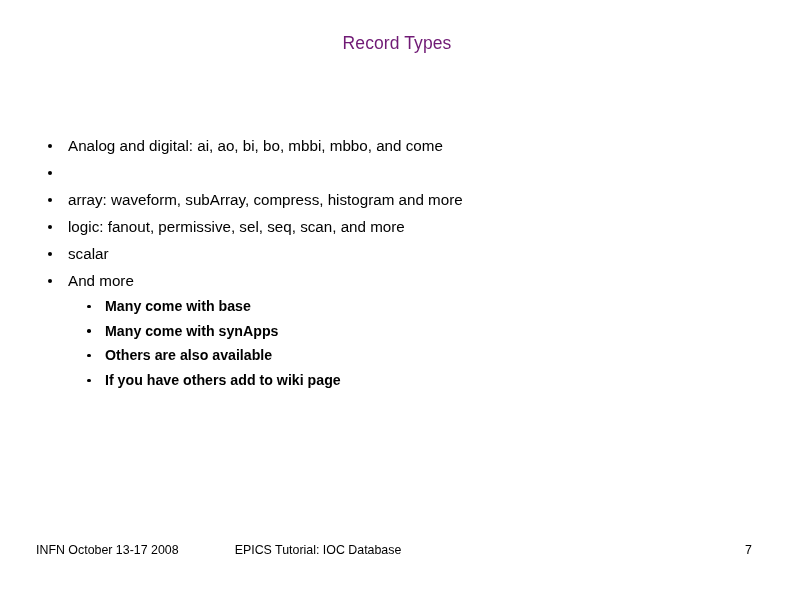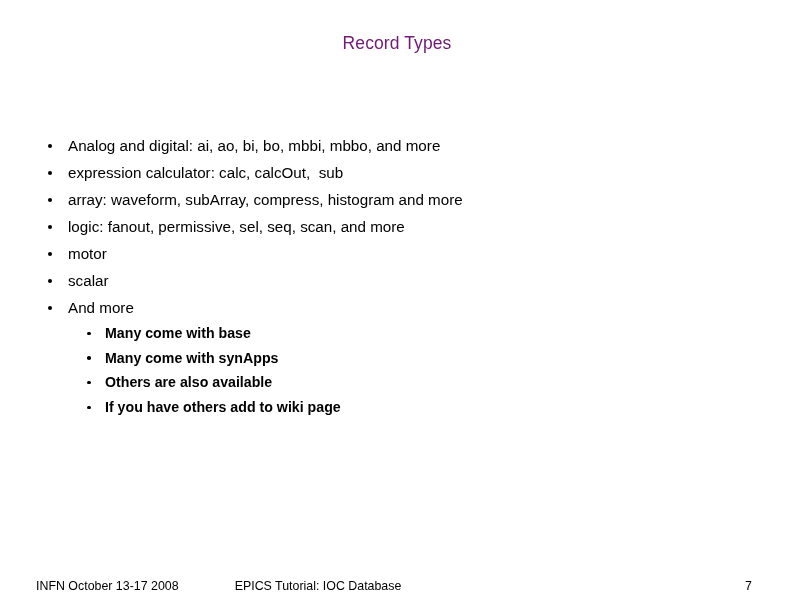--- a/index.html
+++ b/index.html
@@ -92,21 +92,20 @@
   
   #slide-footer {
     position: absolute;
     left: 0;
     top: 541px;
     width: 794px;
     height: 18px;
     font-size: 12.4px;
     line-height: 18px;
     color: #000000;
-    margin-top: 36px;
   }
   #footer-left {
     position: absolute;
     left: 36px;
     top: 0;
     white-space: pre;
   }
   #footer-center {
     position: absolute;
     left: 0;
@@ -124,25 +123,24 @@
   }
 </style>
 </head>
 <body>
 
 <div id="slide">
 
   <div id="slide-title">Record Types</div>
 
   <div id="body-outline">
-      <div class="bullet-row lvl1"><span class="bullet-glyph"></span><span class="bullet-text">Analog and digital: ai, ao, bi, bo, mbbi, mbbo, and more</span></div>
-      <div class="bullet-row lvl1"><span class="bullet-glyph"></span><span class="bullet-text">expression calculator: calc, calcOut,  sub</span></div>
+      <div class="bullet-row lvl1"><span class="bullet-glyph"></span><span class="bullet-text">Analog and digital: ai, ao, bi, bo, mbbi, mbbo, and come</span></div>
+      <div class="bullet-row lvl1"><span class="bullet-glyph"></span></div>
       <div class="bullet-row lvl1"><span class="bullet-glyph"></span><span class="bullet-text">array: waveform, subArray, compress, histogram and more</span></div>
       <div class="bullet-row lvl1"><span class="bullet-glyph"></span><span class="bullet-text">logic: fanout, permissive, sel, seq, scan, and more</span></div>
-      <div class="bullet-row lvl1"><span class="bullet-glyph"></span><span class="bullet-text">motor</span></div>
       <div class="bullet-row lvl1"><span class="bullet-glyph"></span><span class="bullet-text">scalar</span></div>
       <div class="bullet-row lvl1"><span class="bullet-glyph"></span><span class="bullet-text">And more</span></div>
       <div class="bullet-row lvl2"><span class="bullet-glyph"></span><span class="bullet-text">Many come with base</span></div>
       <div class="bullet-row lvl2"><span class="bullet-glyph"></span><span class="bullet-text">Many come with synApps</span></div>
       <div class="bullet-row lvl2"><span class="bullet-glyph"></span><span class="bullet-text">Others are also available</span></div>
       <div class="bullet-row lvl2"><span class="bullet-glyph"></span><span class="bullet-text">If you have others add to wiki page</span></div>
     </div>
 
   <div id="slide-footer">
     <span id="footer-left">INFN October 13-17 2008</span>

